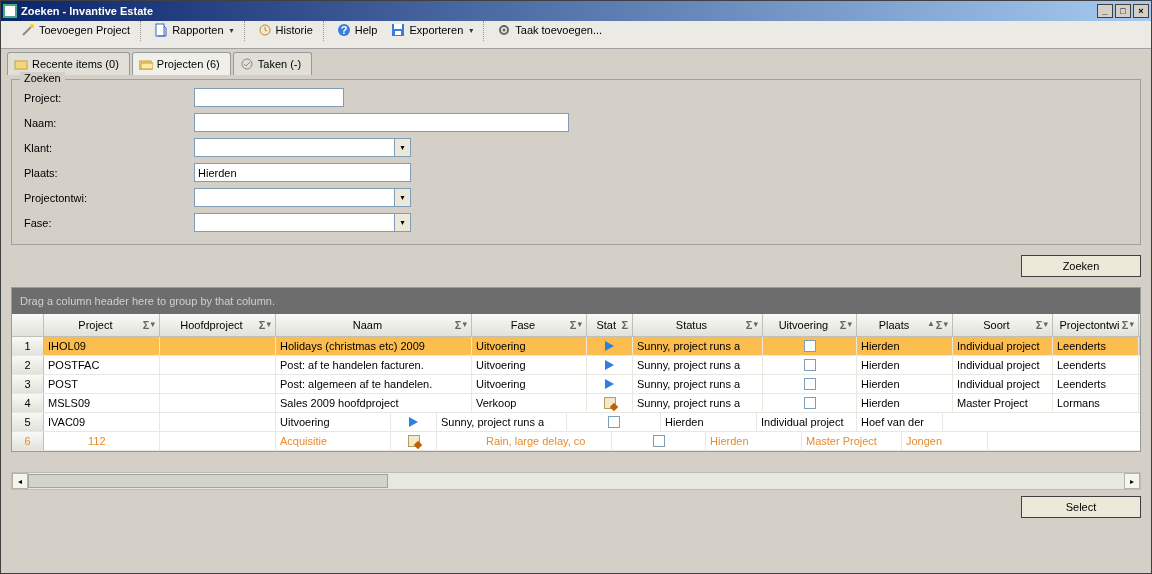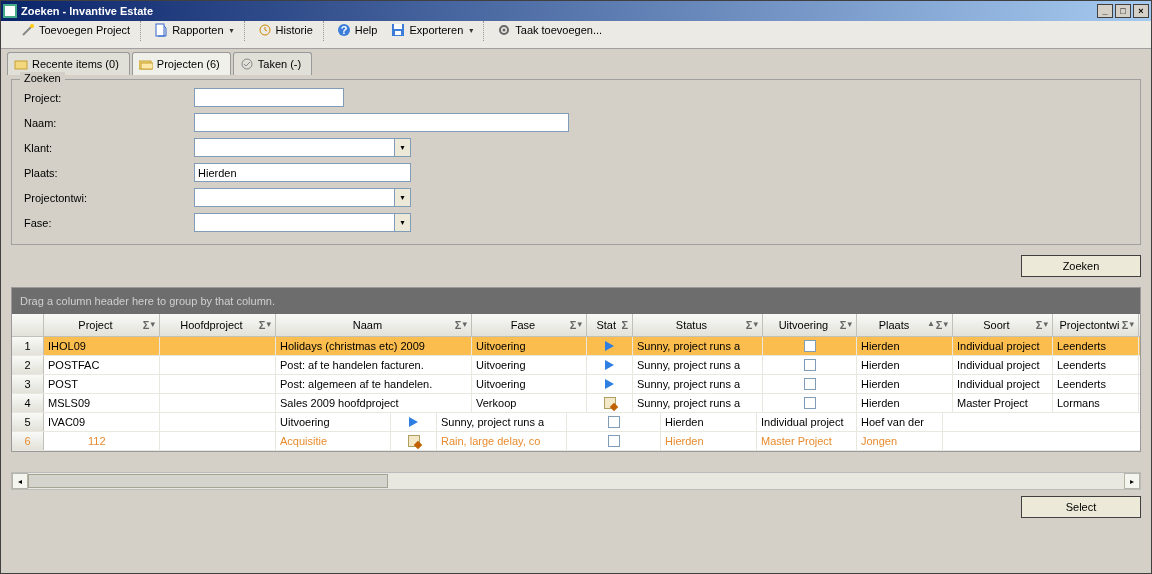--- a/index.html
+++ b/index.html
@@ -378,21 +378,21 @@
           <div class="gc" style="width: 86px;">Hoef van der</div>
         </div>
         <div class="gr orange-row">
           <div class="gc rownum" style="width: 32px; justify-content: center;">6</div>
           <div class="gc" style="width: 116px; padding-left: 44px;">112</div>
           <div class="gc" style="width: 116px;"></div>
           <div class="gc" style="width: 115px;">Acquisitie</div>
           <div class="gc" style="width: 46px; justify-content: center;">
             <span class="edit-ico"></span>
           </div>
-          <div class="gc" style="width: 130px;">Rain, large delay, co</div>
+          <div class="gc" style="width: 130px; margin-left: 45px;">Rain, large delay, co</div>
           <div class="gc" style="width: 94px; justify-content: center;">
             <span class="checkbox"></span>
           </div>
           <div class="gc" style="width: 96px;">Hierden</div>
           <div class="gc" style="width: 100px;">Master Project</div>
           <div class="gc" style="width: 86px;">Jongen</div>
         </div>
       </div>
   </div>
 

